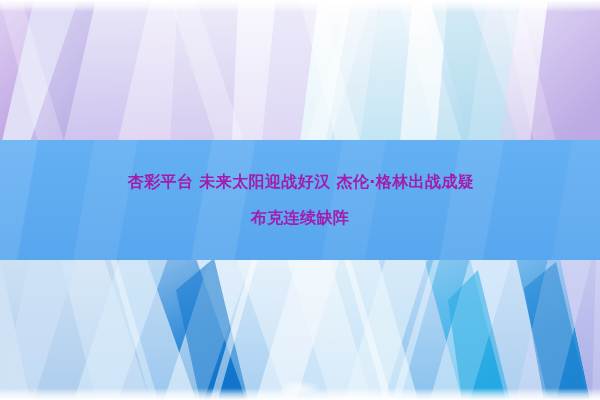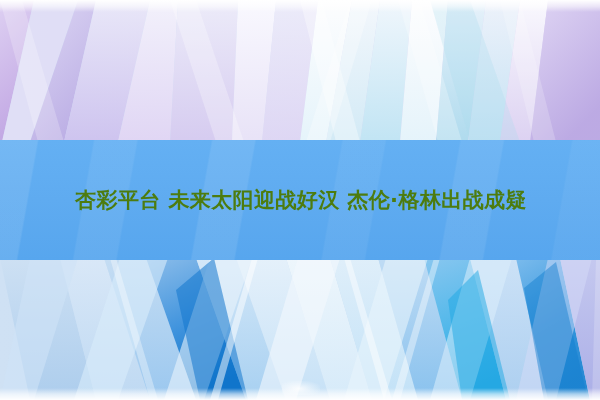--- a/index.html
+++ b/index.html
@@ -50,22 +50,22 @@
     top: 140px;
     width: 600px;
     height: 120px;
     display: flex;
     flex-direction: column;
     align-items: center;
     justify-content: center;
     gap: 6px;
   }
   .headline-line {
-    color: #4d7c0f;
-    font-size: 21px;
+    color: #a21caf;
+    font-size: 16px;
     font-weight: bold;
     line-height: 30px;
     letter-spacing: 0.4px;
     white-space: nowrap;
     text-align: center;
   }
   #headline-line-1 { width: 600px; padding-left: 2px; box-sizing: border-box; }
   #headline-line-2 { }
   
   #top-fade {
@@ -282,19 +282,20 @@
       <polygon points="596,258 600,258 600,400 592,400" fill="#ffffff" opacity="0.2"></polygon>
     </g>
   </svg>
 
   <div id="top-fade"></div>
 
   <div id="headline-band"></div>
 
   <div id="headline-wrap">
     <div class="headline-line" id="headline-line-1">杏彩平台 未来太阳迎战好汉 杰伦·格林出战成疑</div>
+    <div class="headline-line" id="headline-line-2">布克连续缺阵</div>
   </div>
 
   <div id="watermark"></div>
 
   <div id="bottom-fade"></div>
 
 </div>
 
 </body></html>

